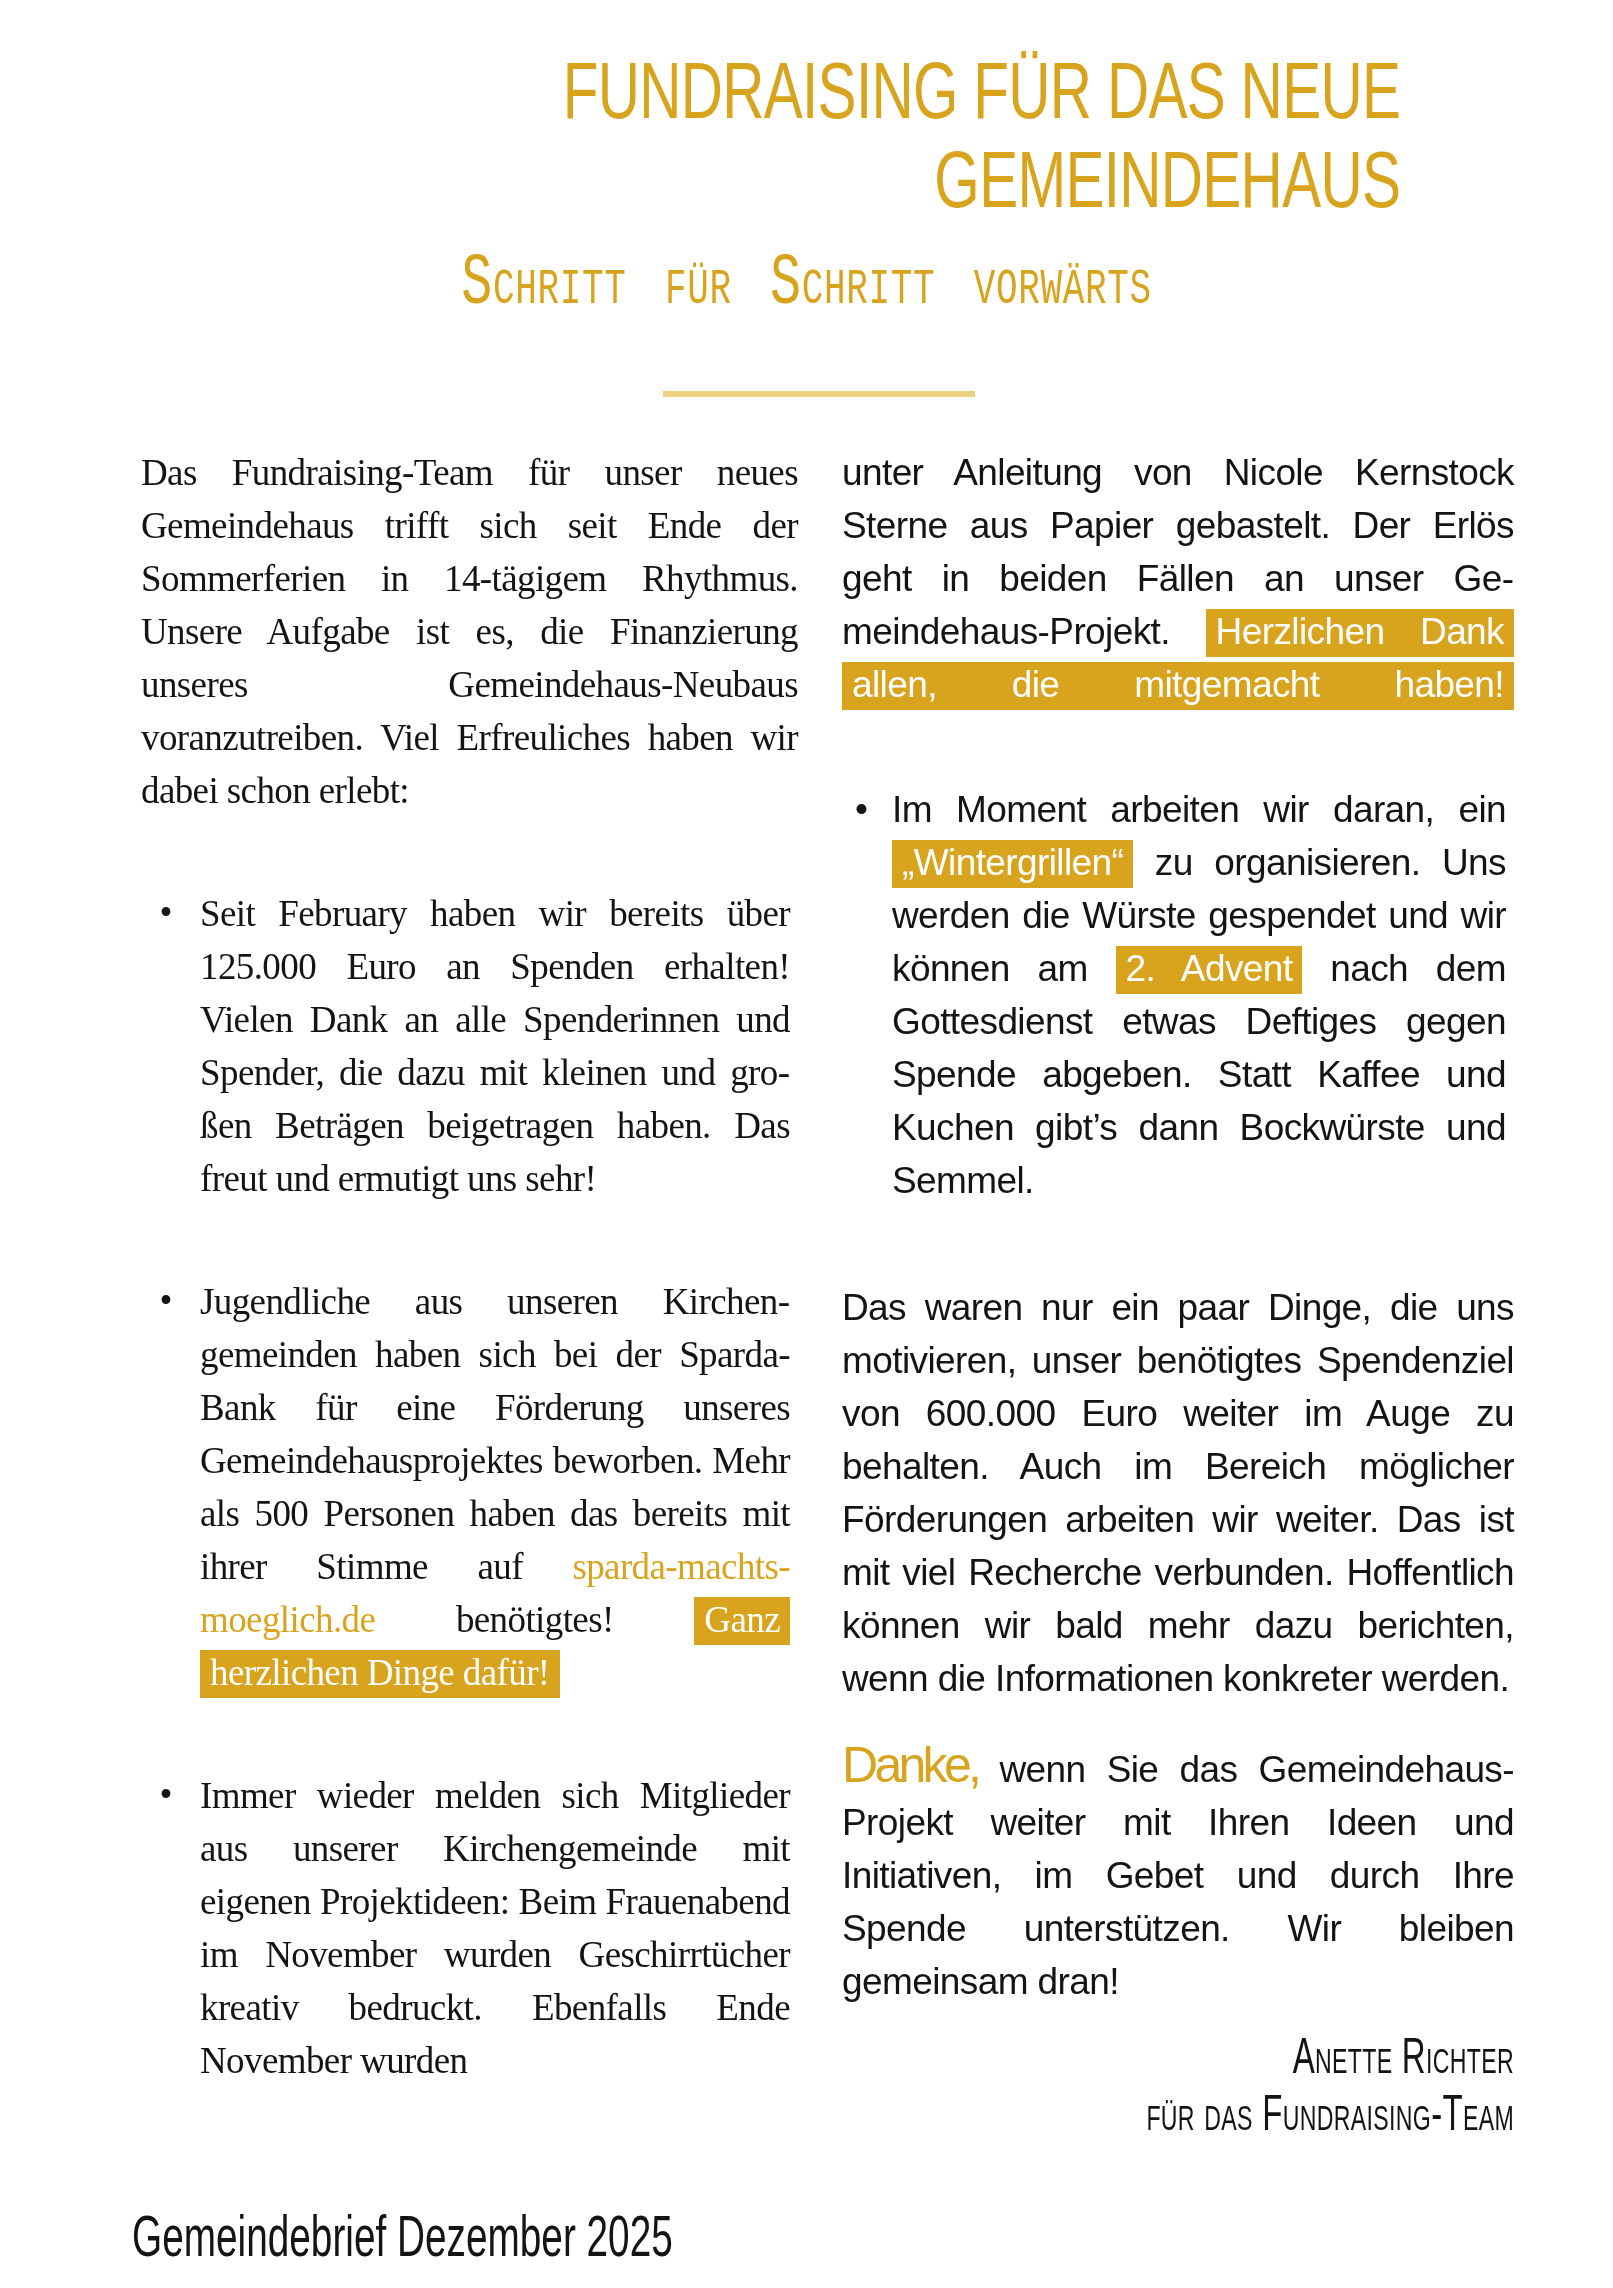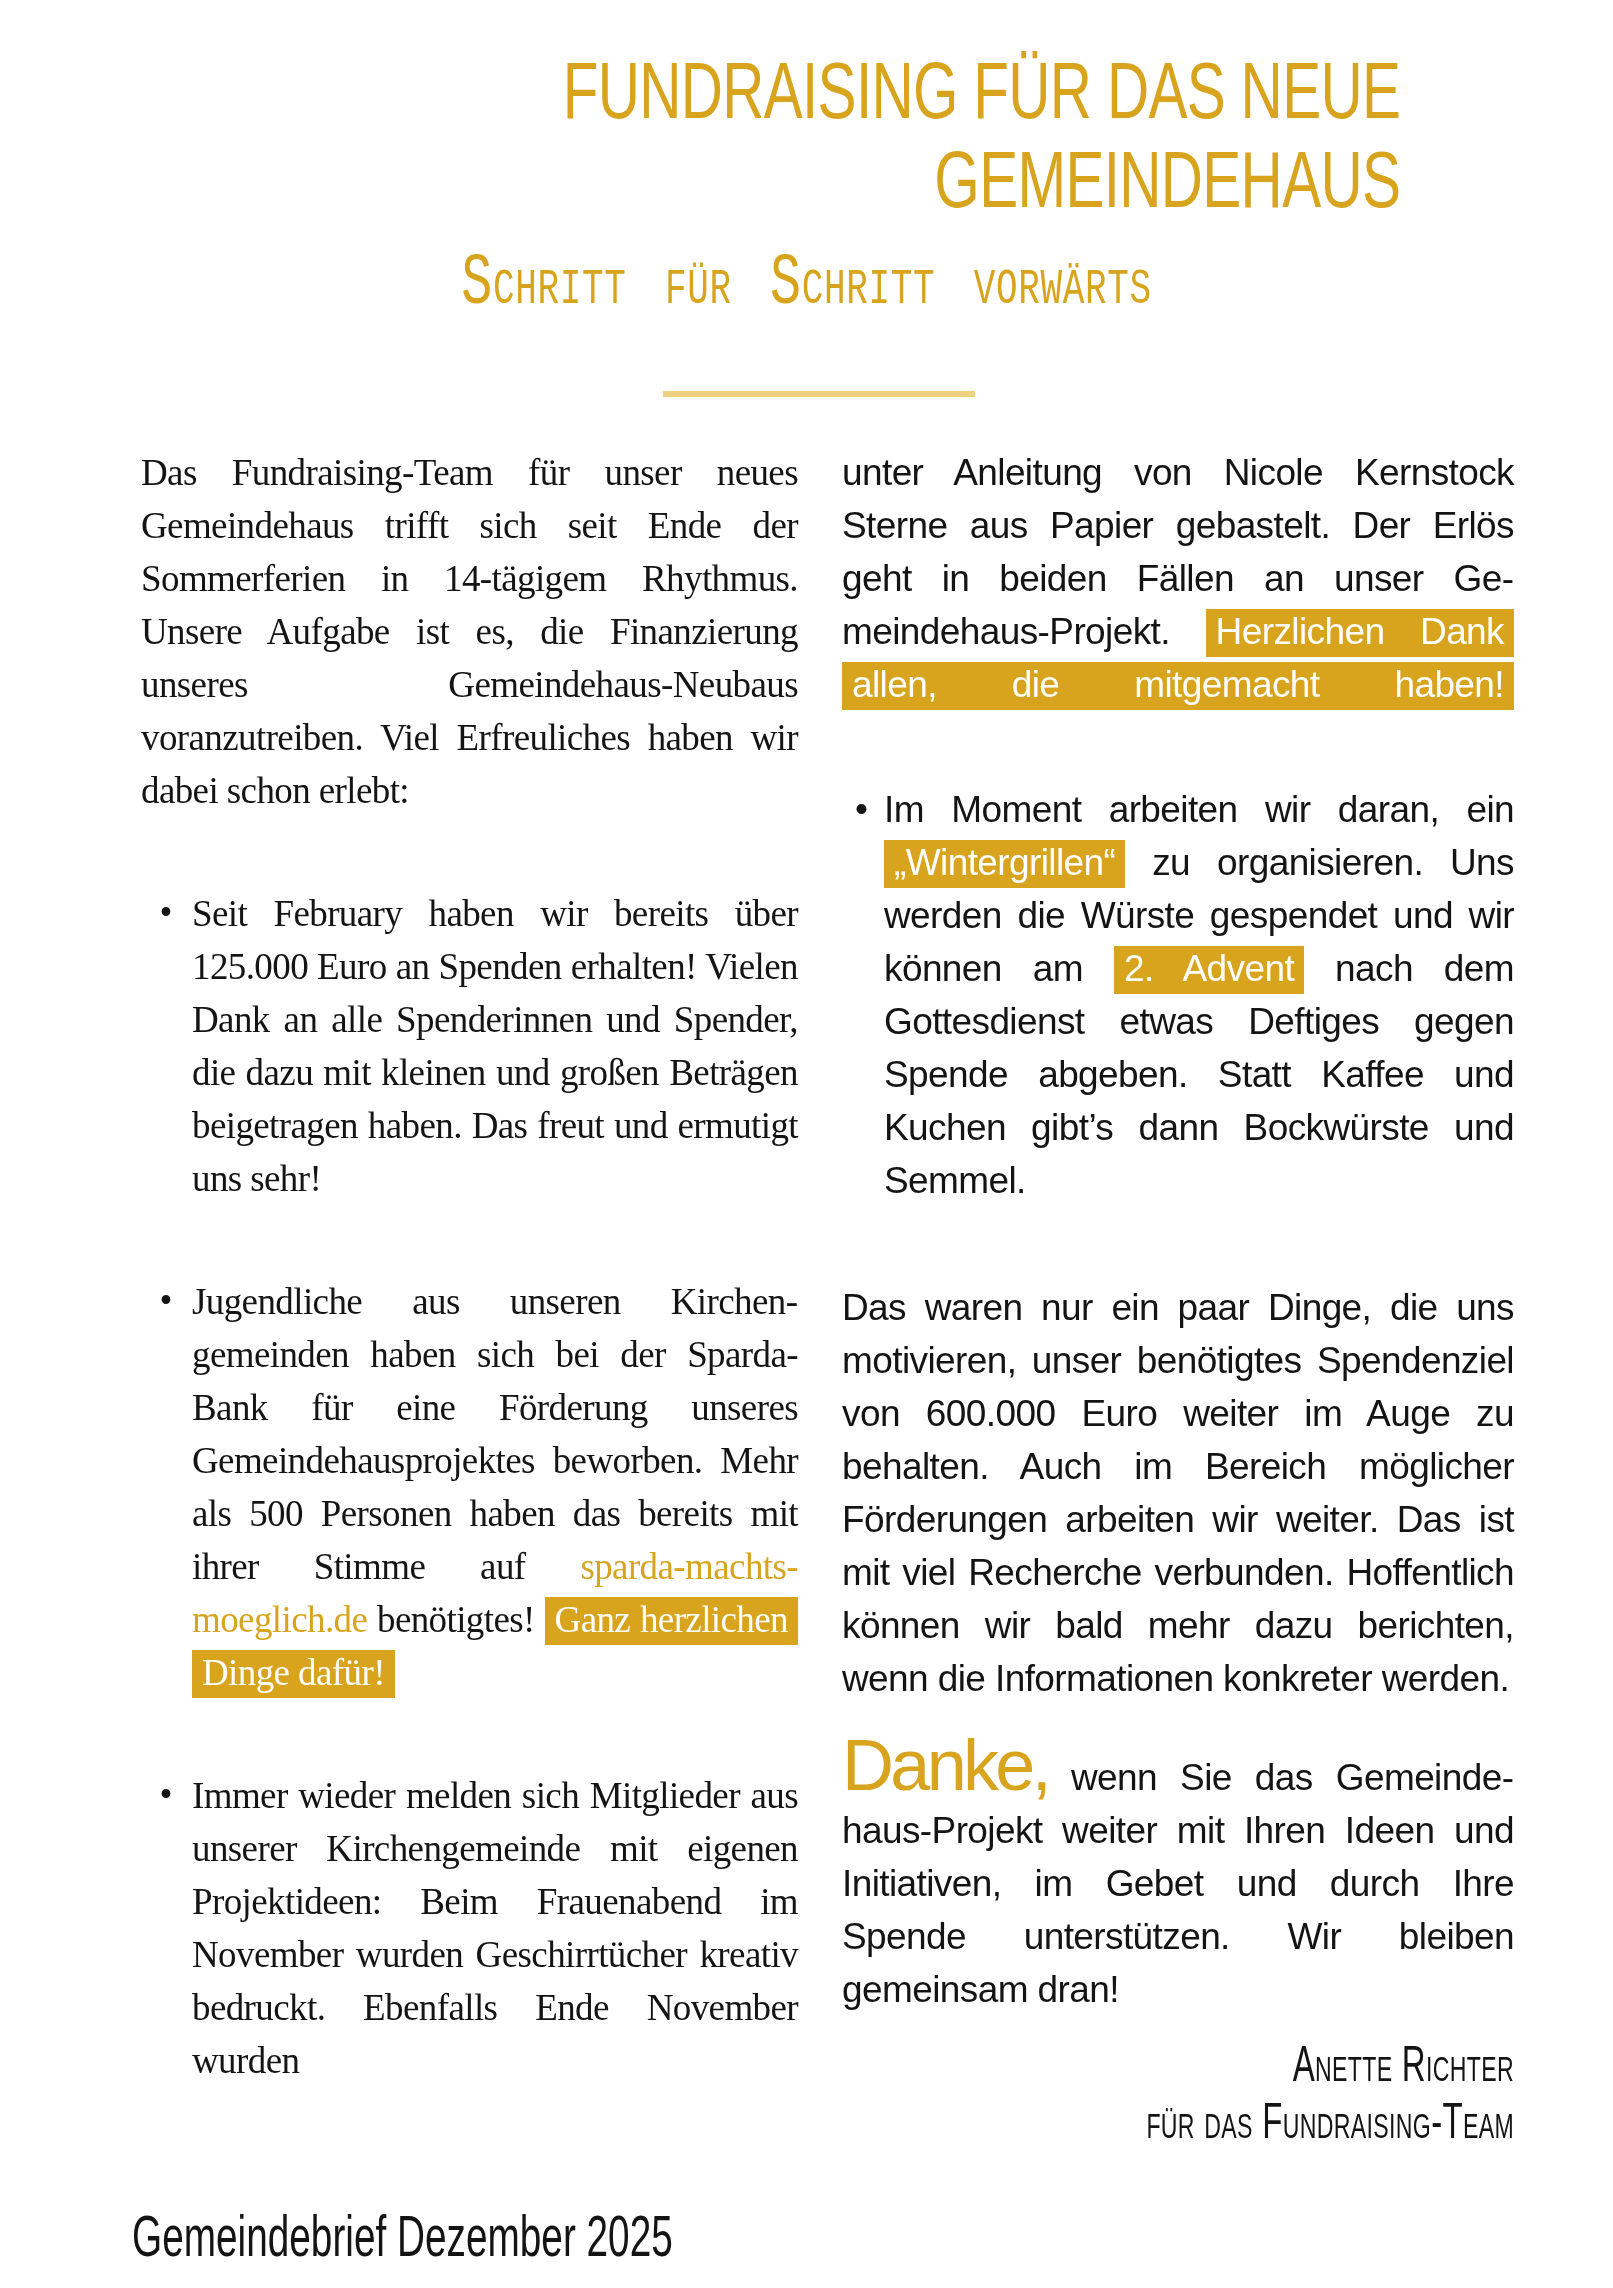--- a/index.html
+++ b/index.html
@@ -55,35 +55,35 @@
     hyphens:auto; -webkit-hyphens:auto;
   }
   .col-left{left:141px; width:657px;font-family:Liberation Serif, serif;}
   .col-right{left:842px; width:672px;}
   .col p{margin:0 0 70px 0;}
   .bullet{position:relative; margin:0 0 70px 0;}
   .col-left .bullet{padding-left:51px;}
   .col-left .dot{position:absolute; left:18.5px; top:-0.9px;}
   .col-right .bullet{padding-left:42px; margin-bottom:74px;}
   .col-right .dot{position:absolute; left:13px; top:-0.9px;}
-  .bullet p{margin:0;}
+  .bullet p{margin:8px;}
   .gold{color:var(--accent);}
   .hl{
     background:var(--accent);
     color:var(--highlight-text);
     padding:1.8px 10px 4.6px 10px;
     -webkit-box-decoration-break:clone;
     box-decoration-break:clone;
   }
   .just-last{text-align-last:justify; margin-bottom:72px !important;}
   .goal{margin-bottom:33px !important;}
   .danke-p{margin-bottom:13px !important;}
   .danke{
     color:var(--accent);
-    font-size:72px; line-height:55px; letter-spacing:-3.7px;
+    font-size:50px; line-height:55px; letter-spacing:-3.7px;
   }
   .sig{text-align:right;margin-top:20px;}
   .sig-inner{
     display:inline-block;
     font-variant:small-caps;
     font-size:50px; line-height:57px; letter-spacing:0.5px;
     text-align:right;
     transform:scaleX(0.66); transform-origin:100% 0;
   }
   

